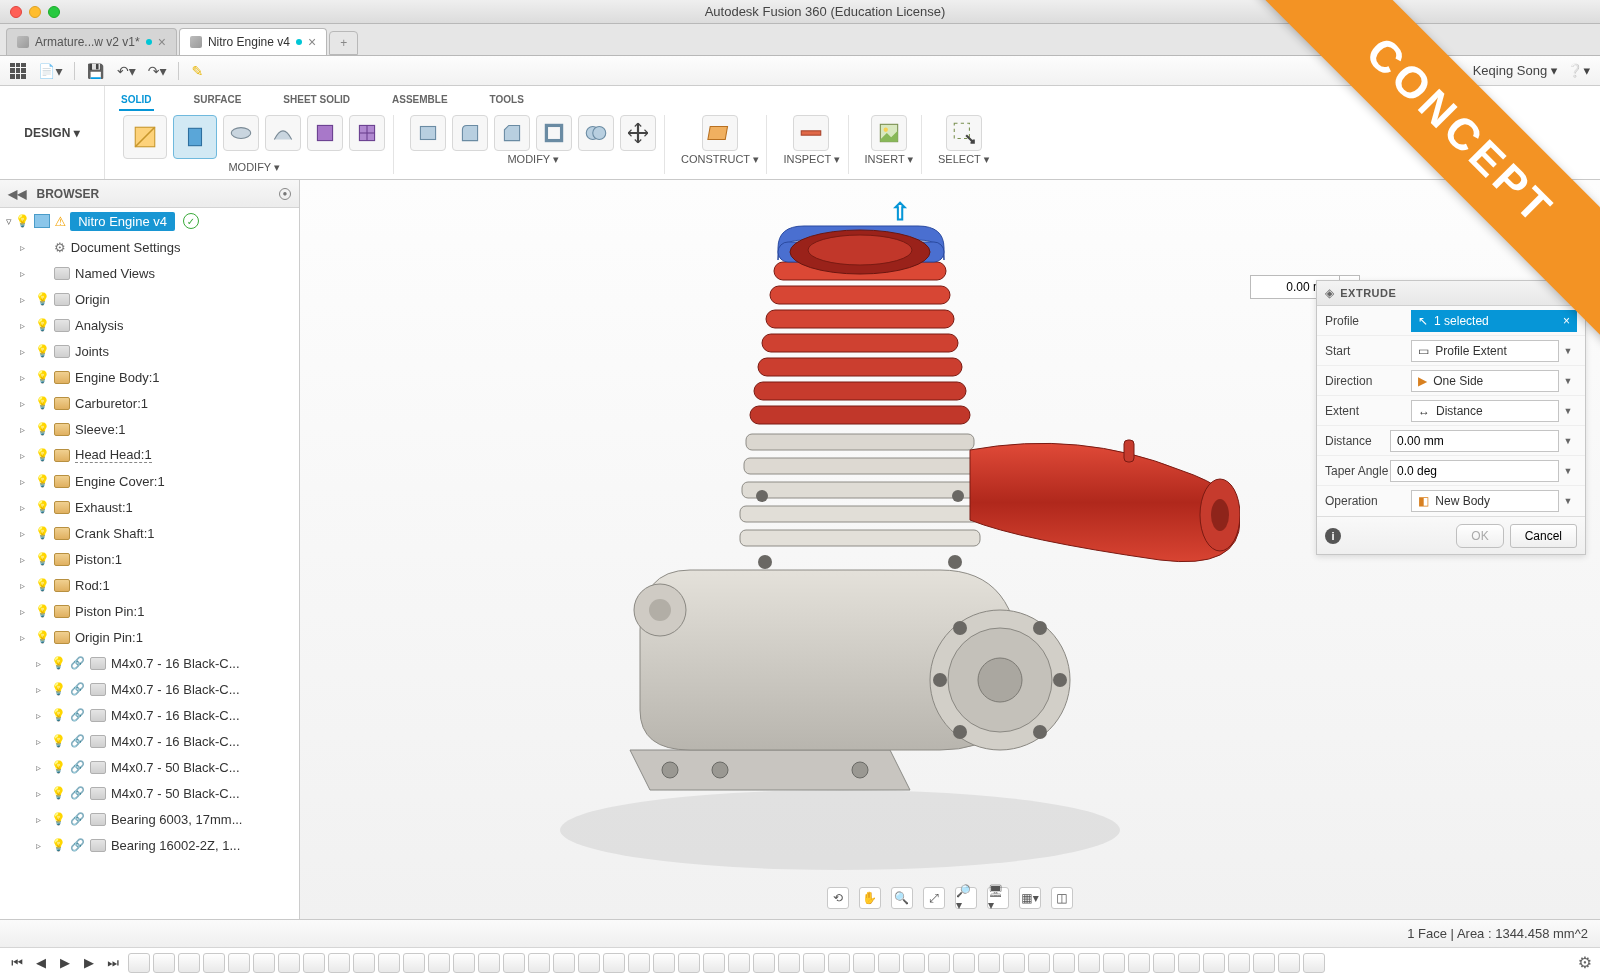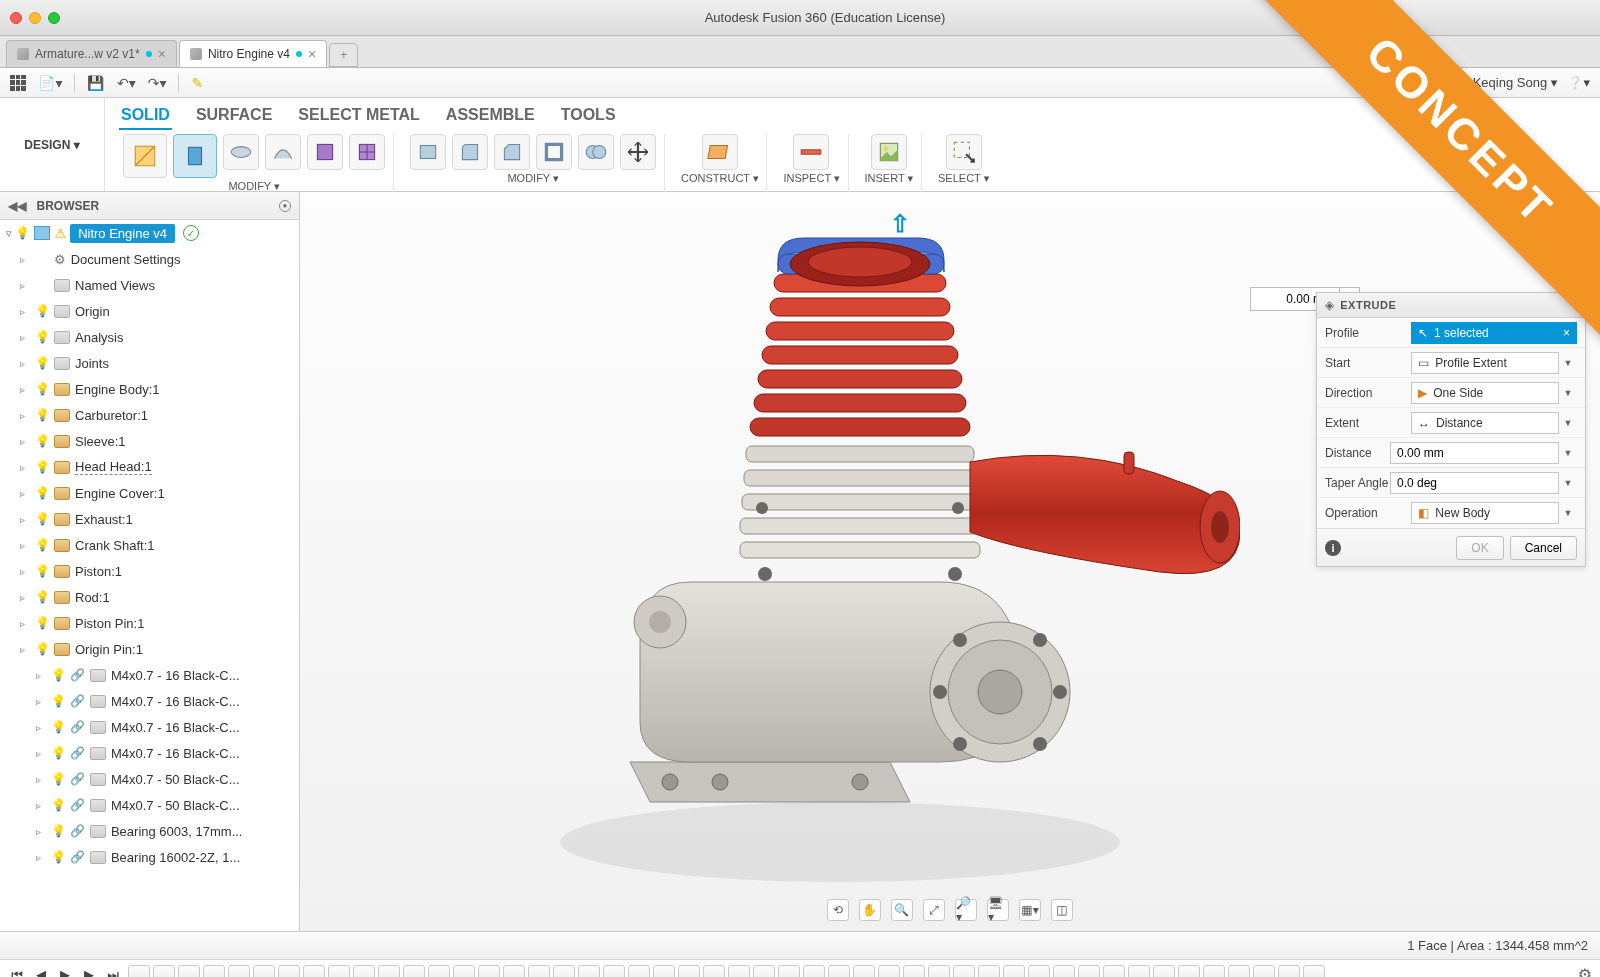--- a/index.html
+++ b/index.html
@@ -1,19 +1,19 @@
 <!DOCTYPE html>
 <html><head>
 <meta charset="utf-8">
 <style>
 * { margin: 0; padding: 0; box-sizing: border-box; font-family: -apple-system, BlinkMacSystemFont, "Segoe UI", Arial, sans-serif; }
 body { background: #f5f5f5; width: 1600px; height: 977px; overflow: hidden; position: relative; }
 
 
-.titlebar { height: 36px; background: linear-gradient(#efefef,#dcdcdc); display: flex; align-items: center; padding: 0 10px; border-bottom: 1px solid #b8b8b8; }
+.titlebar { height: 24px; background: linear-gradient(#efefef,#dcdcdc); display: flex; align-items: center; padding: 0 10px; border-bottom: 1px solid #b8b8b8; }
 .traffic { display: flex; gap: 7px; }
 .traffic span { width: 12px; height: 12px; border-radius: 50%; display: inline-block; }
 .traffic .r { background: #ff5f56; border:1px solid #e0443e; }
 .traffic .y { background: #ffbd2e; border:1px solid #dea123; }
 .traffic .g { background: #27c93f; border:1px solid #1aab29; }
 .title-text { flex: 1; text-align: center; font-size: 13px; color: #444; }
 
 
 .tabbar { height: 32px; background: #e6e6e6; display: flex; align-items: flex-end; padding: 0 6px; border-bottom: 1px solid #b8b8b8; }
 .tab { background:#d5d5d5; border:1px solid #b8b8b8; border-bottom:none; border-radius: 4px 4px 0 0; padding: 5px 10px; font-size: 12px; color:#555; display:flex; align-items:center; gap:6px; margin-right:2px; }
@@ -28,21 +28,21 @@
 .qa .sep { width:1px; height:18px; background:#ccc; }
 .qa .glyph { font-size:14px; color:#555; cursor:pointer; }
 .qa .grid9 { width:16px; height:16px; display:grid; grid-template-columns:repeat(3,1fr); gap:1px; }
 .qa .grid9 i { background:#555; }
 .qa-right { margin-left:auto; display:flex; align-items:center; gap:10px; font-size:13px; color:#444; }
 
 
 .ribbon { background:#fff; border-bottom:1px solid #c9c9c9; display:flex; }
 .workspace { width:105px; display:flex; align-items:center; justify-content:center; border-right:1px solid #e2e2e2; font-size:12px; color:#444; font-weight:600; }
 .ribbon-main { flex:1; display:flex; flex-direction:column; }
-.ribbon-tabs { display:flex; gap:22px; padding: 4px 14px 0 14px; font-size:16px; color:#666; font-weight:600; }
+.ribbon-tabs { display:flex; gap:38px; padding: 4px 14px 0 14px; font-size:10px; color:#666; font-weight:600; }
 .ribbon-tabs .rt { padding:4px 2px; cursor:pointer; }
 .ribbon-tabs .rt.active { color:#0696d7; border-bottom:2px solid #0696d7; }
 .ribbon-body { display:flex; padding: 4px 10px 2px 10px; gap:8px; }
 .rgroup { display:flex; flex-direction:column; align-items:center; border-right:1px solid #e4e4e4; padding: 0 8px; }
 .rgroup:last-child{border-right:none;}
 .ricon-row { display:flex; gap:6px; }
 .ricon { width:44px; height:44px; background:#f7f7f7; border:1px solid #d8d8d8; border-radius:4px; display:flex; align-items:center; justify-content:center; cursor:pointer; }
 .ricon.small { width:36px; height:36px; }
 .ricon.active { background:#d2e9f4; border-color:#6fb9dd; }
 .ricon svg { width:26px; height:26px; }
@@ -90,21 +90,21 @@
 .panel-row .val { flex:1; display:flex; align-items:center; }
 .panel-row .chip { flex:1; height:22px; border:1px solid #c4c4c4; background:#fff; display:flex; align-items:center; padding:0 6px; gap:6px; }
 .panel-row .chip.sel { background:#0696d7; color:#fff; border-color:#0696d7; }
 .panel-row .chip.sel .x { color:#fff; }
 .panel-row .chip .x { margin-left:auto; cursor:pointer; color:#888; }
 .panel-row .dd { width:18px; text-align:center; color:#666; font-size:9px; }
 .panel-row input { flex:1; height:22px; border:1px solid #c4c4c4; padding:0 6px; font-size:12px; }
 .panel-ftr { height:38px; border-top:1px solid #ddd; background:linear-gradient(#f9f9f9,#efefef); display:flex; align-items:center; padding:0 8px; gap:6px; }
 .panel-ftr .info { width:16px; height:16px; border-radius:50%; background:#555; color:#fff; display:flex; align-items:center; justify-content:center; font-size:11px; font-weight:bold; }
 .panel-ftr button { height:24px; padding:0 14px; border:1px solid #bfbfbf; background:linear-gradient(#fff,#efefef); border-radius:3px; font-size:12px; cursor:pointer; }
-.panel-ftr button:disabled { color:#aaa; }
+.panel-ftr button:disabled { color:#aaa;border-radius:6px; }
 
 
 .nav-tb { position:absolute; bottom:10px; left:50%; transform:translateX(-50%); display:flex; gap:10px; }
 .nav-tb .ni { width:22px; height:22px; border:1px solid #c8c8c8; background:#fff; border-radius:3px; display:flex; align-items:center; justify-content:center; font-size:12px; color:#555; cursor:pointer; }
 
 
 .status { height:28px; background:linear-gradient(#fbfbfb,#efefef); border-top:1px solid #c9c9c9; display:flex; align-items:center; padding:0 12px; font-size:13px; color:#444; }
 .status .s-right { margin-left:auto; }
 
 
@@ -173,21 +173,21 @@
 </div>
 
 <div class="ribbon" style="height:94px;">
   <div class="workspace">
     <span>DESIGN</span>&nbsp;▾
   </div>
   <div class="ribbon-main">
     <div class="ribbon-tabs">
       <div class="rt active">SOLID</div>
       <div class="rt">SURFACE</div>
-      <div class="rt">SELECT METAL</div>
+      <div class="rt">SHEET SOLID</div>
       <div class="rt">ASSEMBLE</div>
       <div class="rt">TOOLS</div>
     </div>
     <div class="ribbon-body">
 
       <div class="rgroup">
         <div class="ricon-row">
           <div class="ricon">
               <svg viewBox="0 0 24 24">
                 <rect x="3" y="3" width="18" height="18" fill="#fdd27a" stroke="#c8972c"></rect>

